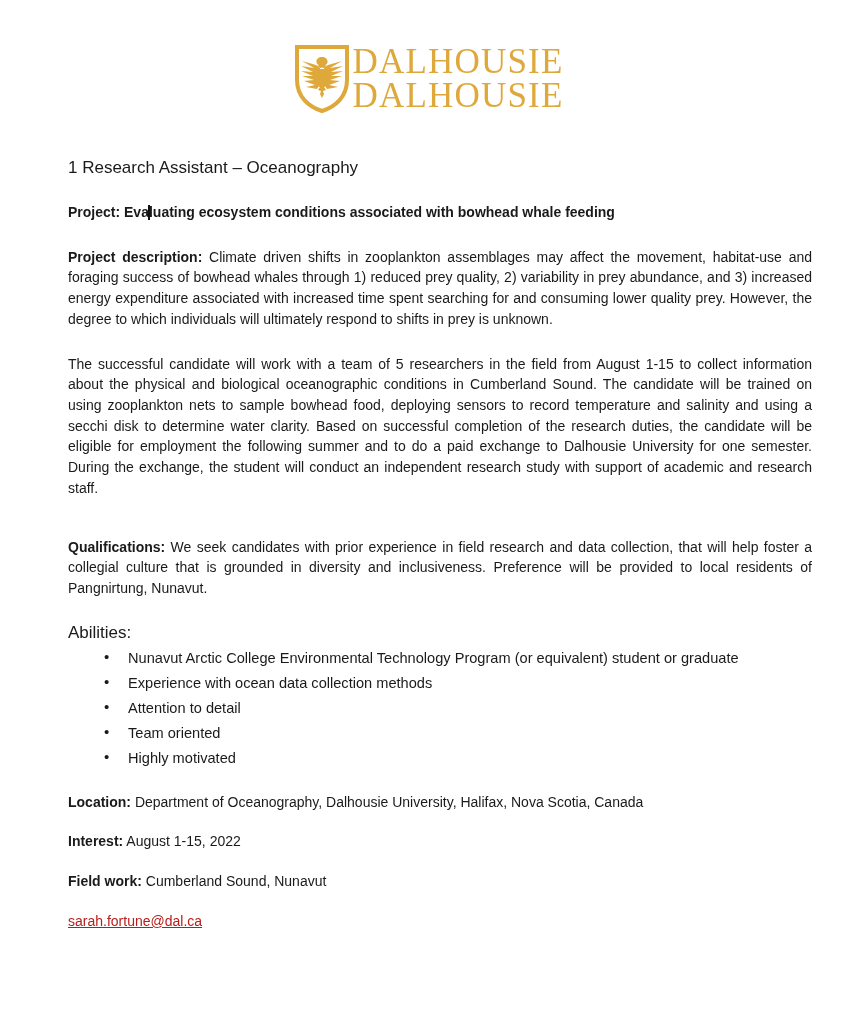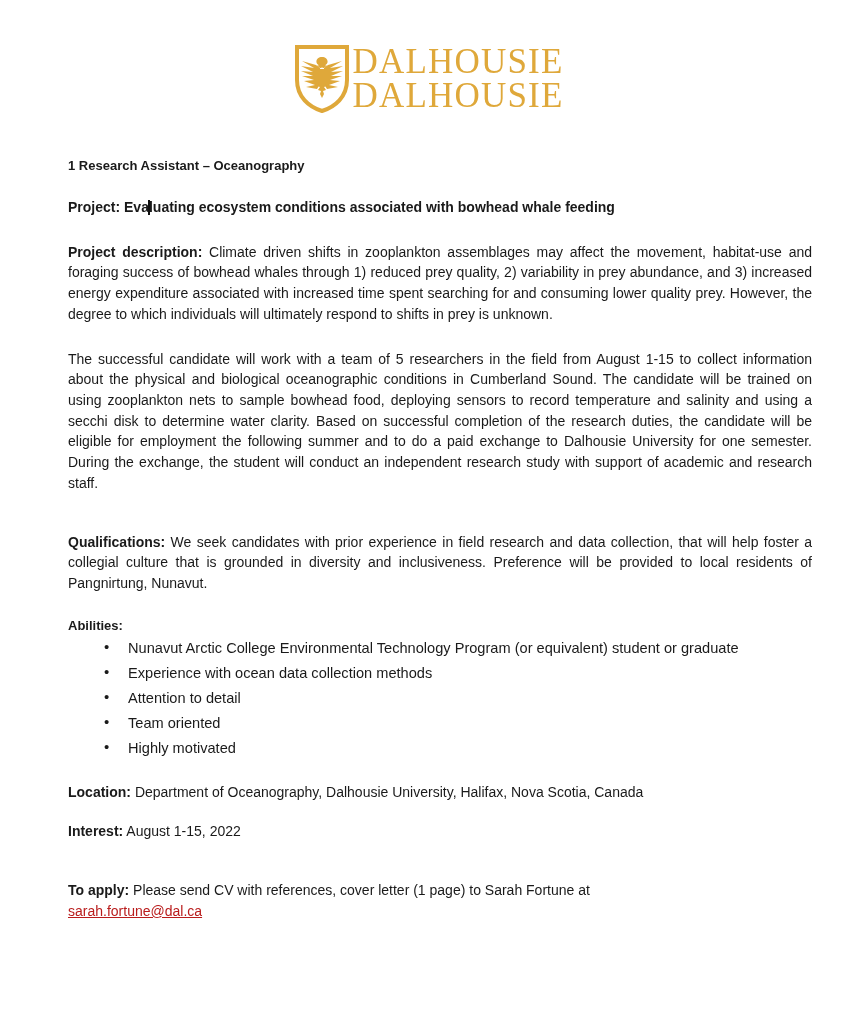--- a/index.html
+++ b/index.html
@@ -58,22 +58,22 @@
     hyphens: none;
   }
   .gap-lg { height: 24px; }
   .gap-md { height: 19px; }
   .gap-xxl { height: 38px; }
 
   .lead {
     font-weight: bold;
   }
   .heading {
-    font-size: 13px;
-    font-weight: bold;
+    font-size: 17px;
+    font-weight: normal;
     margin: 0;
   }
 
   
   .caret {
     display: inline-block;
     width: 1.6px;
     height: 15px;
     background: #111111;
     vertical-align: -2.5px;
@@ -181,25 +181,25 @@
     </p>
 
     <div class="gap-md"></div>
 
     <p class="blk">
       <span class="lead">Interest:</span><span> August 1-15, 2022</span>
     </p>
 
     <div class="gap-md"></div>
 
-
-    <div class="gap-md"></div>
-
-    <p class="blk">
-      <span class="lead">To apply:</span><span> Please send CV with references, cover letter (1 page) to Sarah Fortune at</span>
-    </p>
+    <p class="blk">
+      <span class="lead">Field work:</span><span> Cumberland Sound, Nunavut</span>
+    </p>
+
+    <div class="gap-md"></div>
+
 
     <p class="blk">
       <a class="maillink" href="#">sarah.fortune@dal.ca</a>
     </p>
 
   </div>
 </div>
 
 </body></html>

